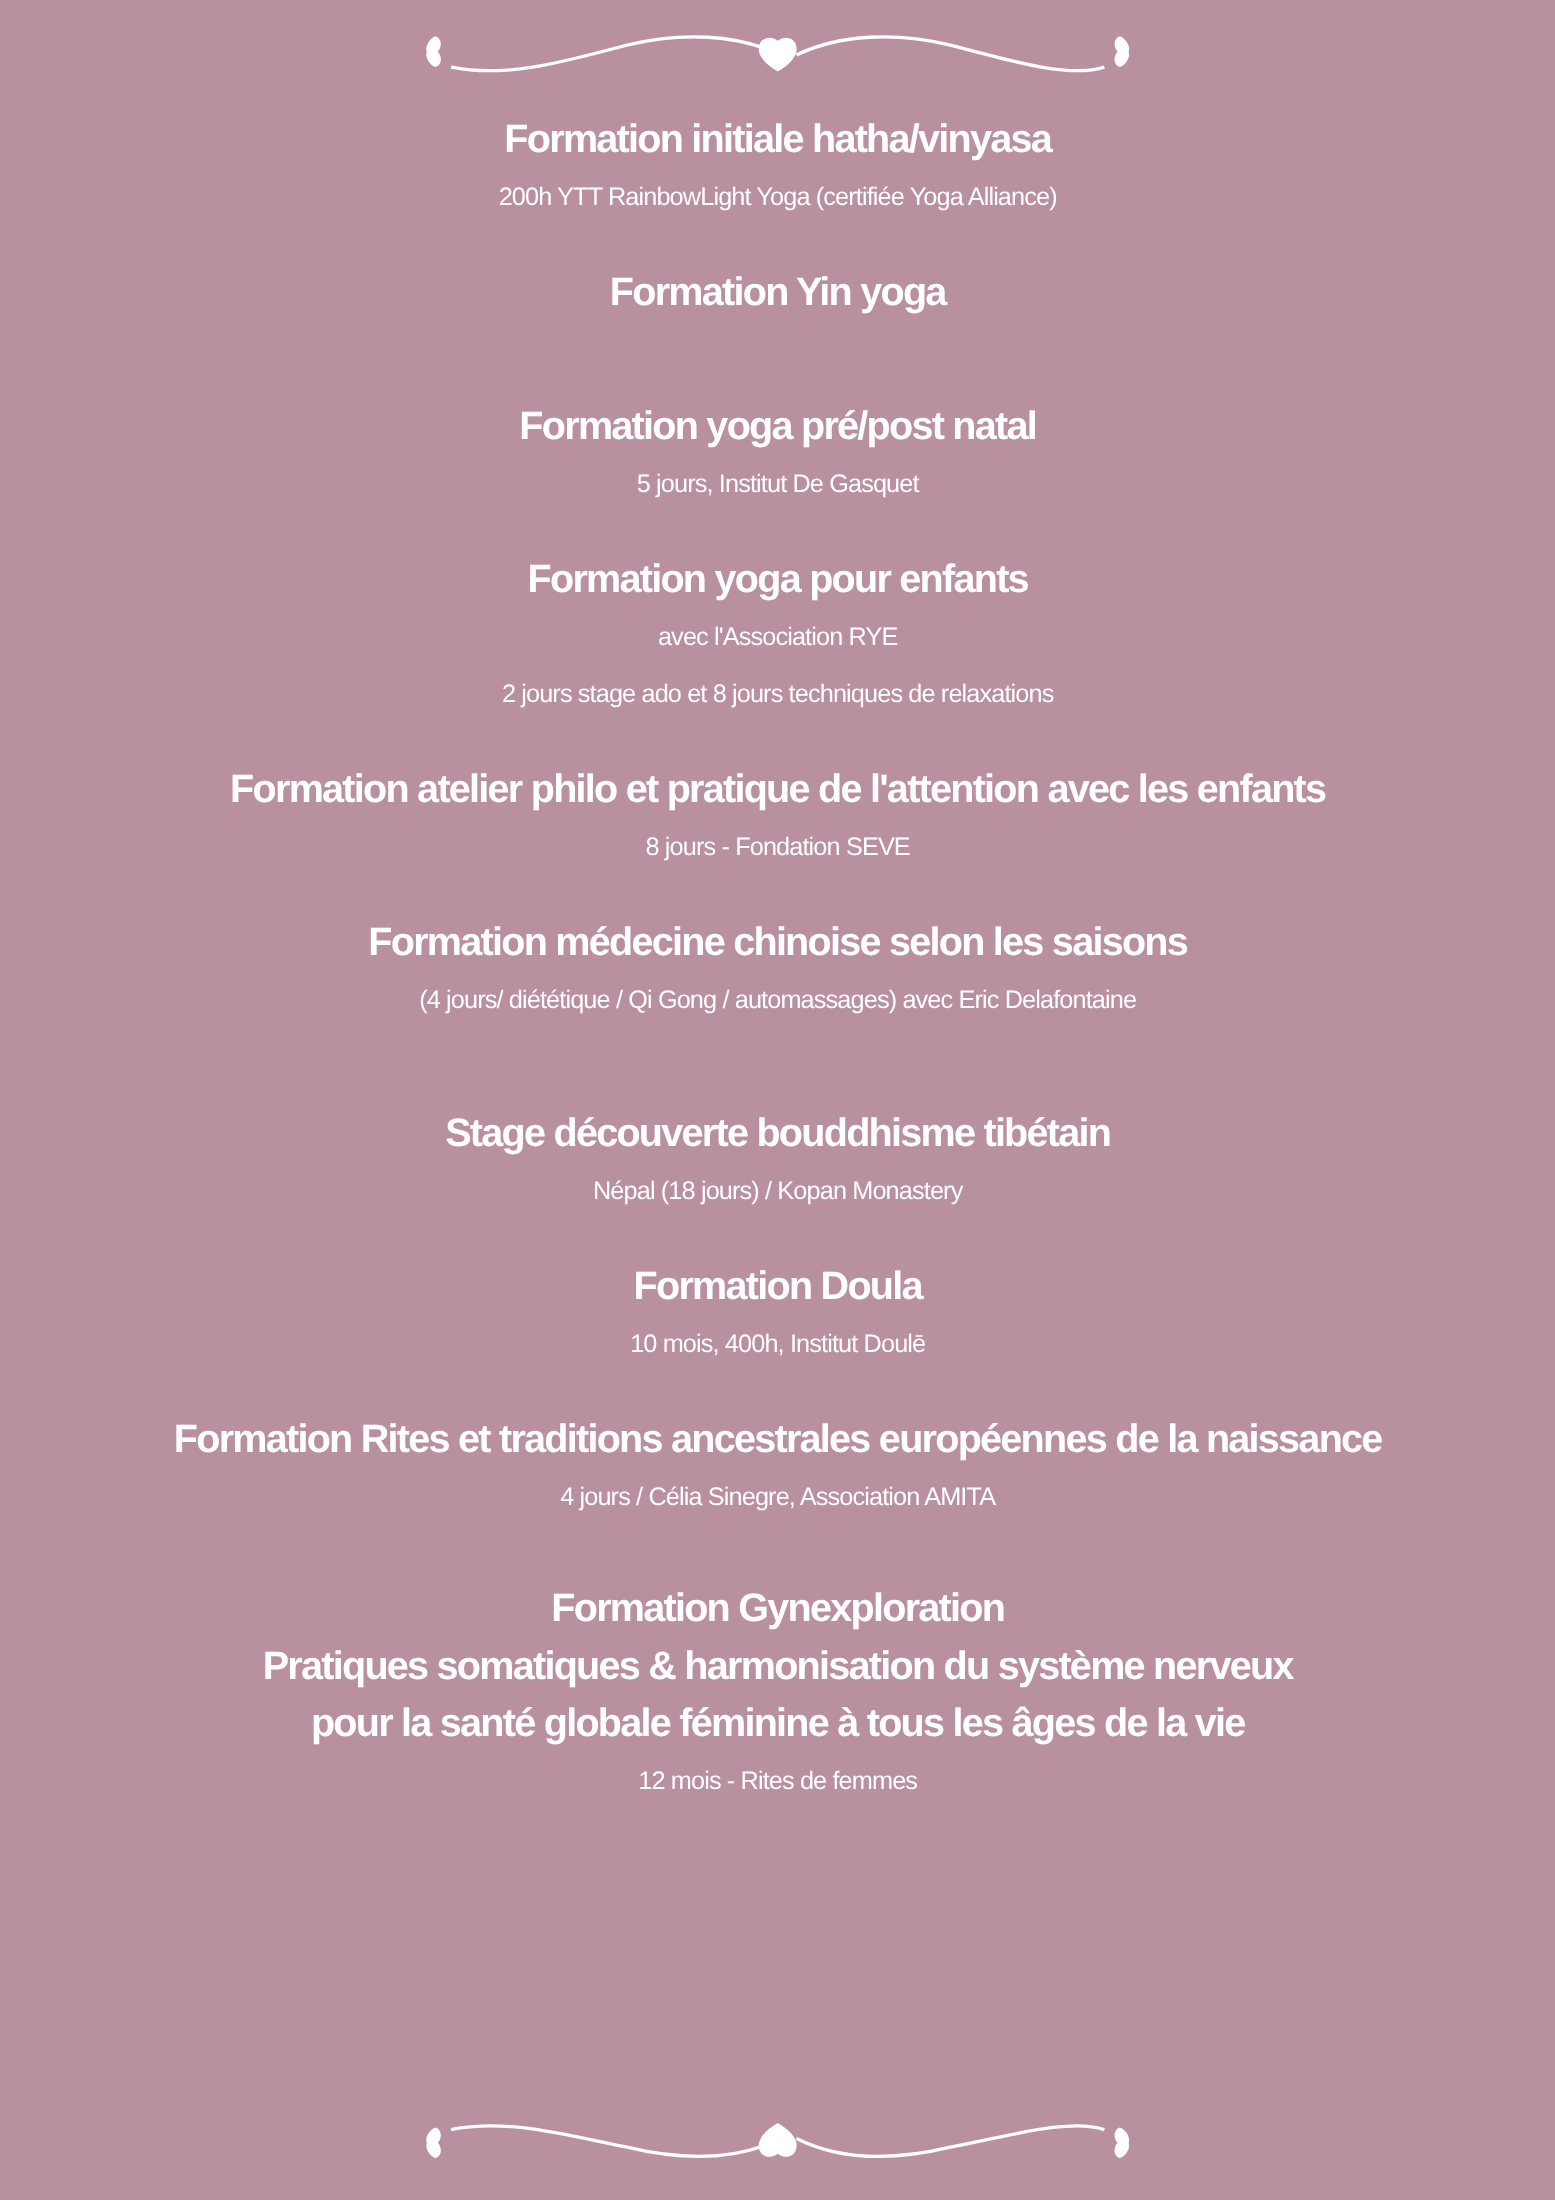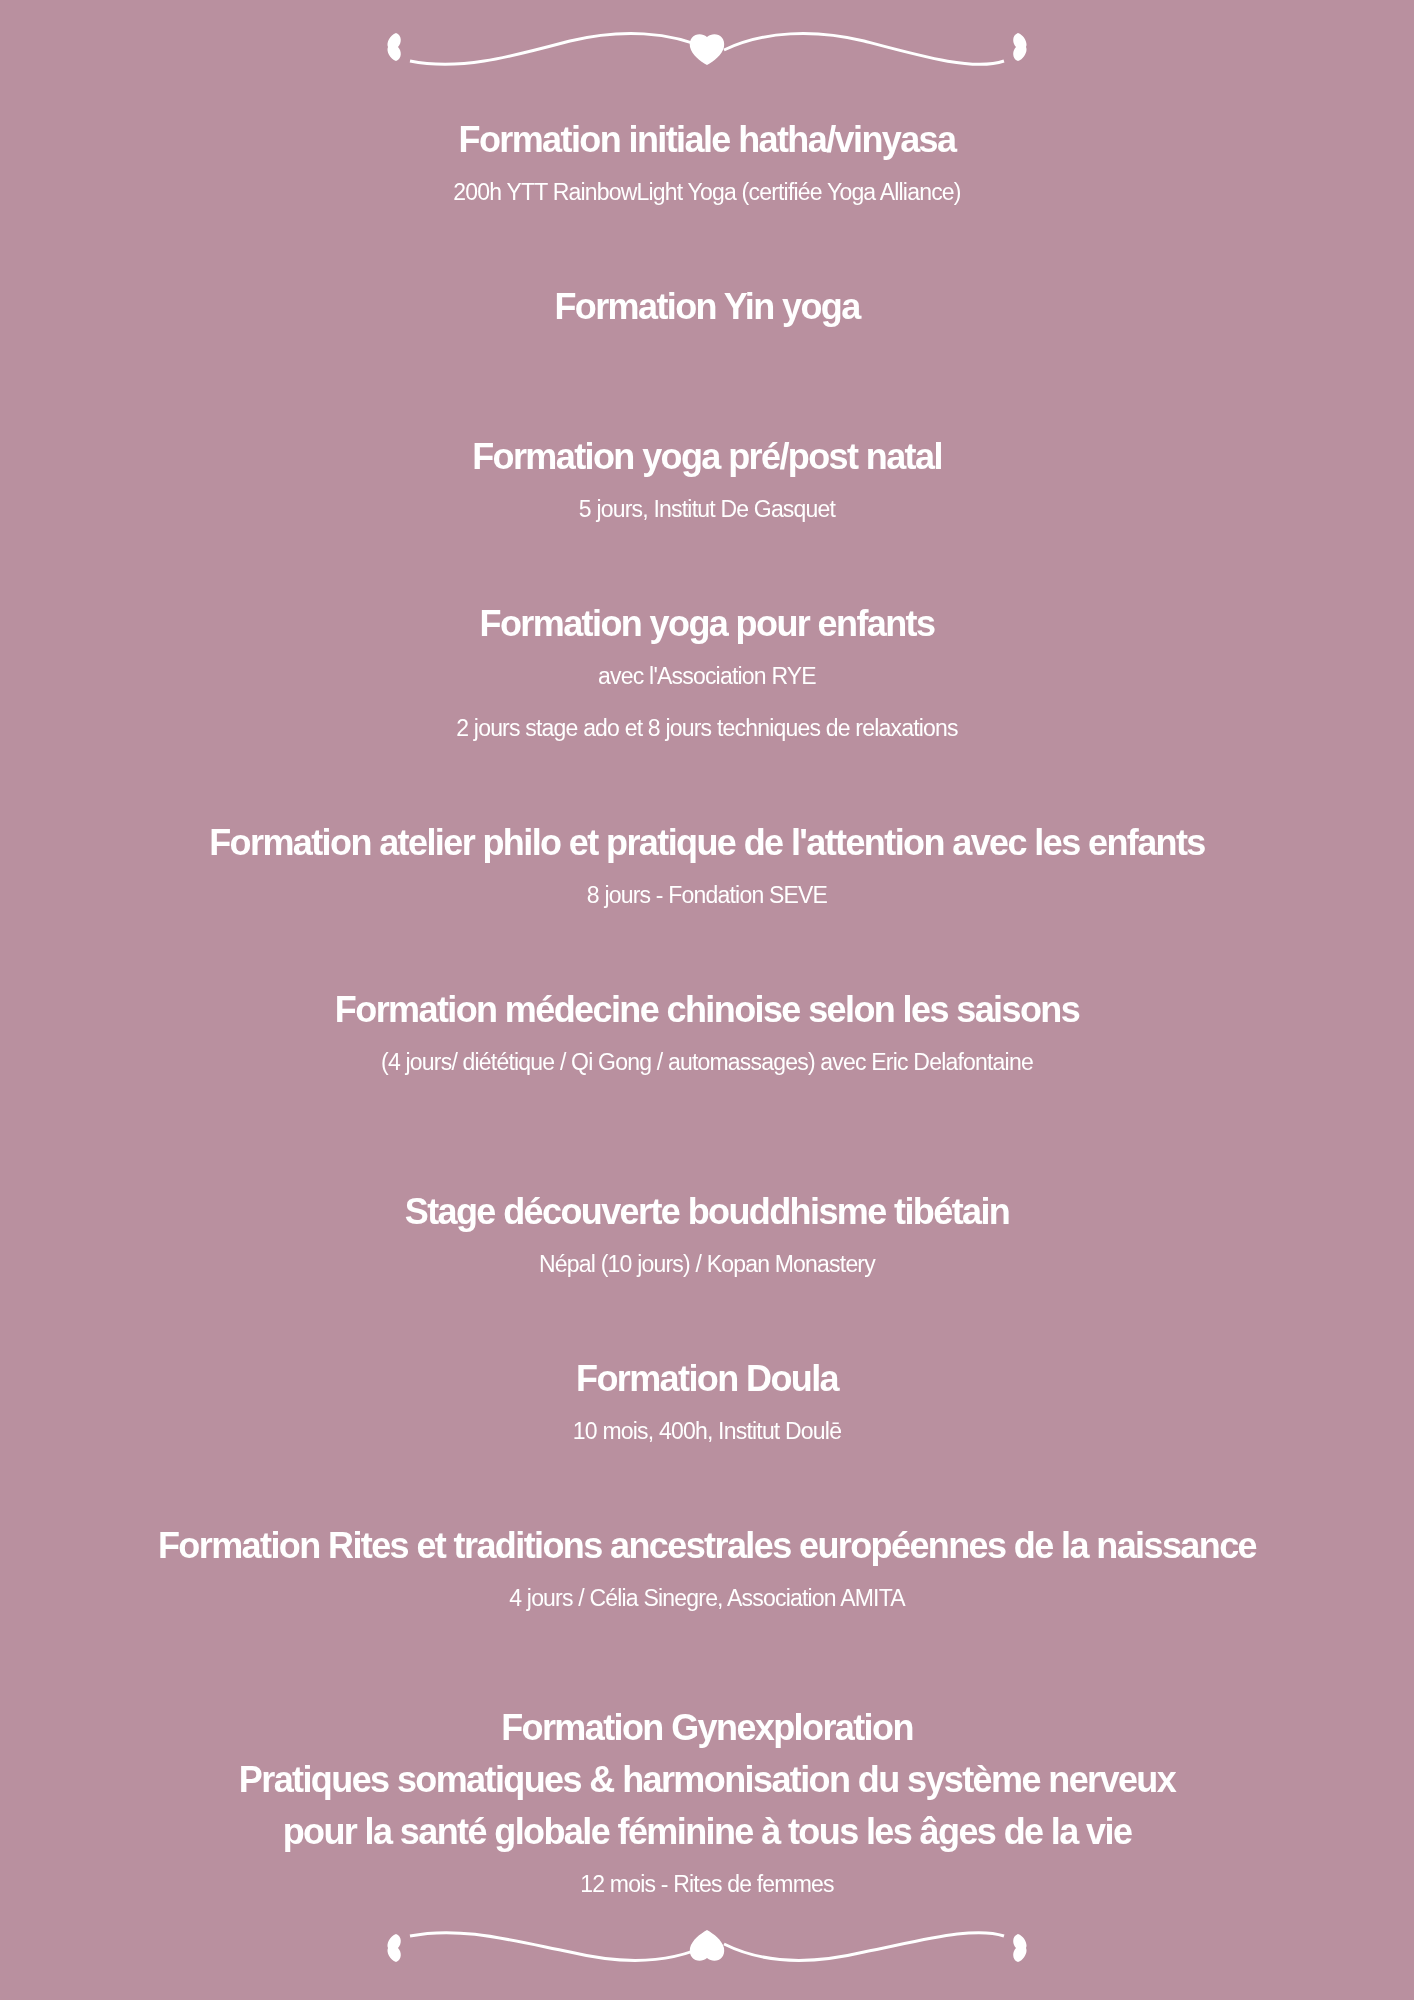--- a/index.html
+++ b/index.html
@@ -4,21 +4,21 @@
 <style>
   html, body { margin:0; padding:0; }
   body {
     width:1414px; height:2000px; background:#b9909f; color:#ffffff;
     font-family:"Liberation Sans", sans-serif; overflow:hidden; position:relative;
   }
   .divider { position:absolute; left:380px; width:654px; height:50px; }
   .divider.top { top:23px; }
   .divider.bottom { top:1922px; }
   .content { position:absolute; left:0; right:0; top:100px; text-align:center; }
-  .entry { margin:14px; }
+  .entry { margin:0; }
   .title { font-weight:bold; font-size:36px; line-height:52px; letter-spacing:-1.6px; white-space:nowrap; }
   .line { font-size:23px; line-height:52px; letter-spacing:-0.8px; white-space:nowrap; }
   .gap { height:35px; }
   .gap-lg { height:50px; }
 </style>
 </head>
 <body>
 
 <svg class="divider top" viewBox="0 0 654 50">
   <g fill="#fff" stroke="#fff">
@@ -58,21 +58,21 @@
   </div>
   <div class="gap"></div>
   <div class="entry">
     <div class="title">Formation médecine chinoise selon les saisons</div>
     <div class="line">(4 jours/ diététique / Qi Gong / automassages) avec Eric Delafontaine</div>
   </div>
   <div class="gap"></div>
   <div class="gap"></div>
   <div class="entry">
     <div class="title">Stage découverte bouddhisme tibétain</div>
-    <div class="line">Népal (10 jours) / Kopan Monastery</div>
+    <div class="line">Népal (18 jours) / Kopan Monastery</div>
   </div>
   <div class="gap"></div>
   <div class="entry">
     <div class="title">Formation Doula</div>
     <div class="line">10 mois, 400h, Institut Doulē</div>
   </div>
   <div class="gap"></div>
   <div class="entry">
     <div class="title">Formation Rites et traditions ancestrales européennes de la naissance</div>
     <div class="line">4 jours / Célia Sinegre, Association AMITA</div>

